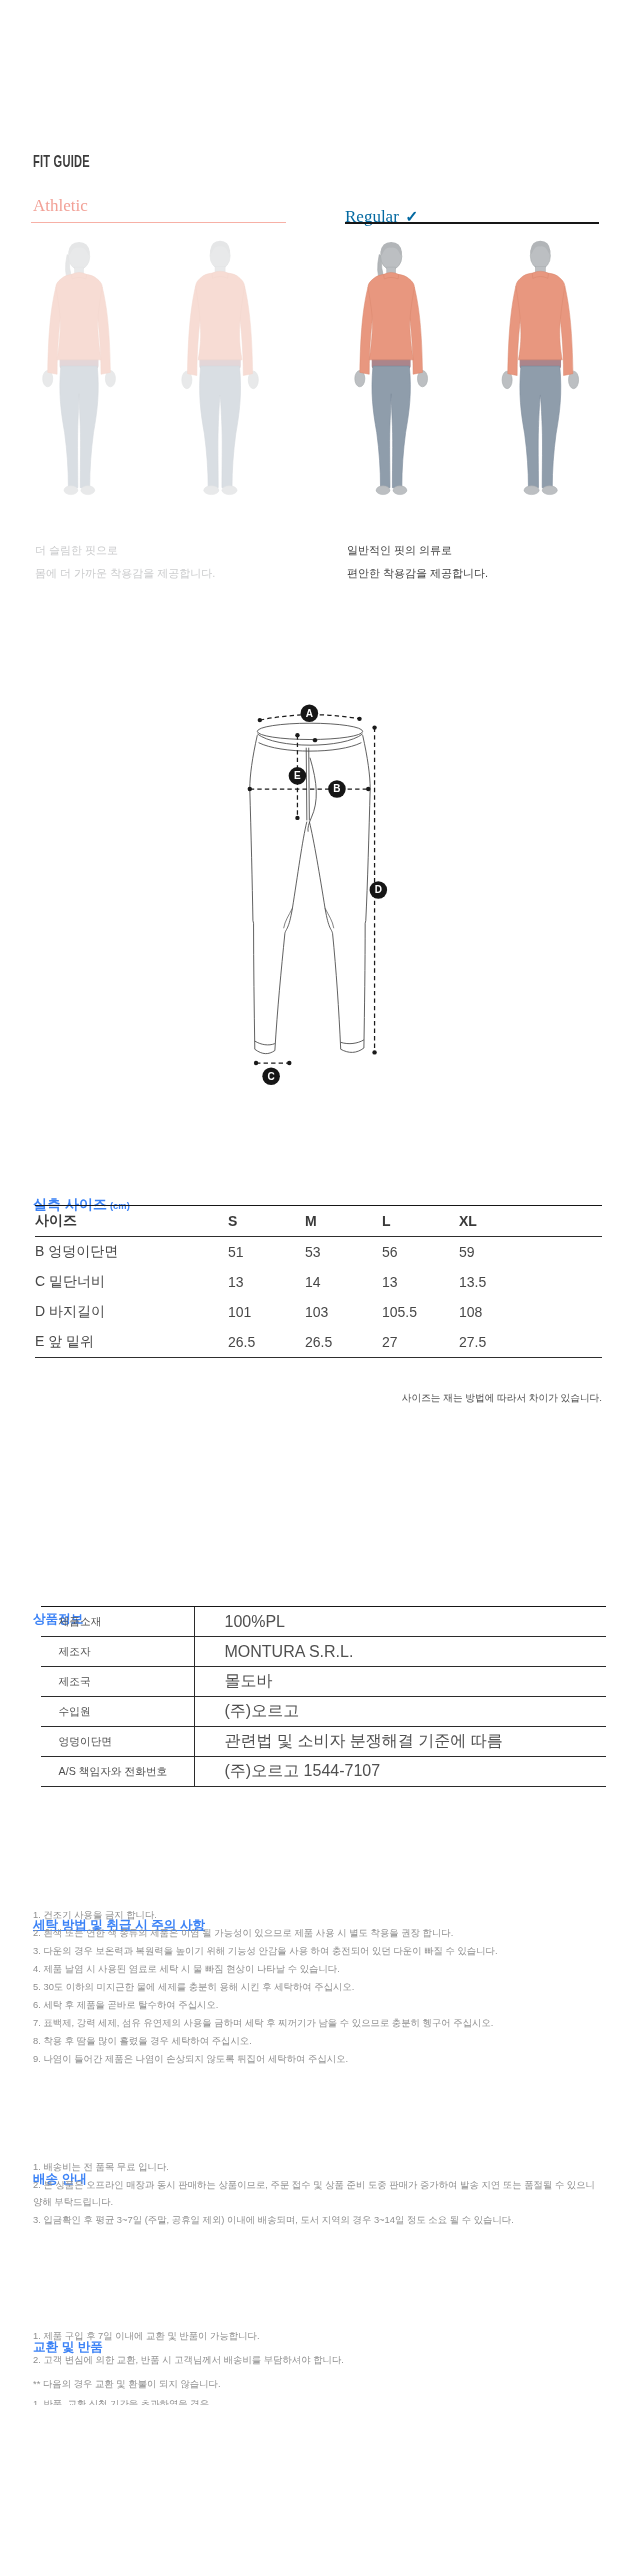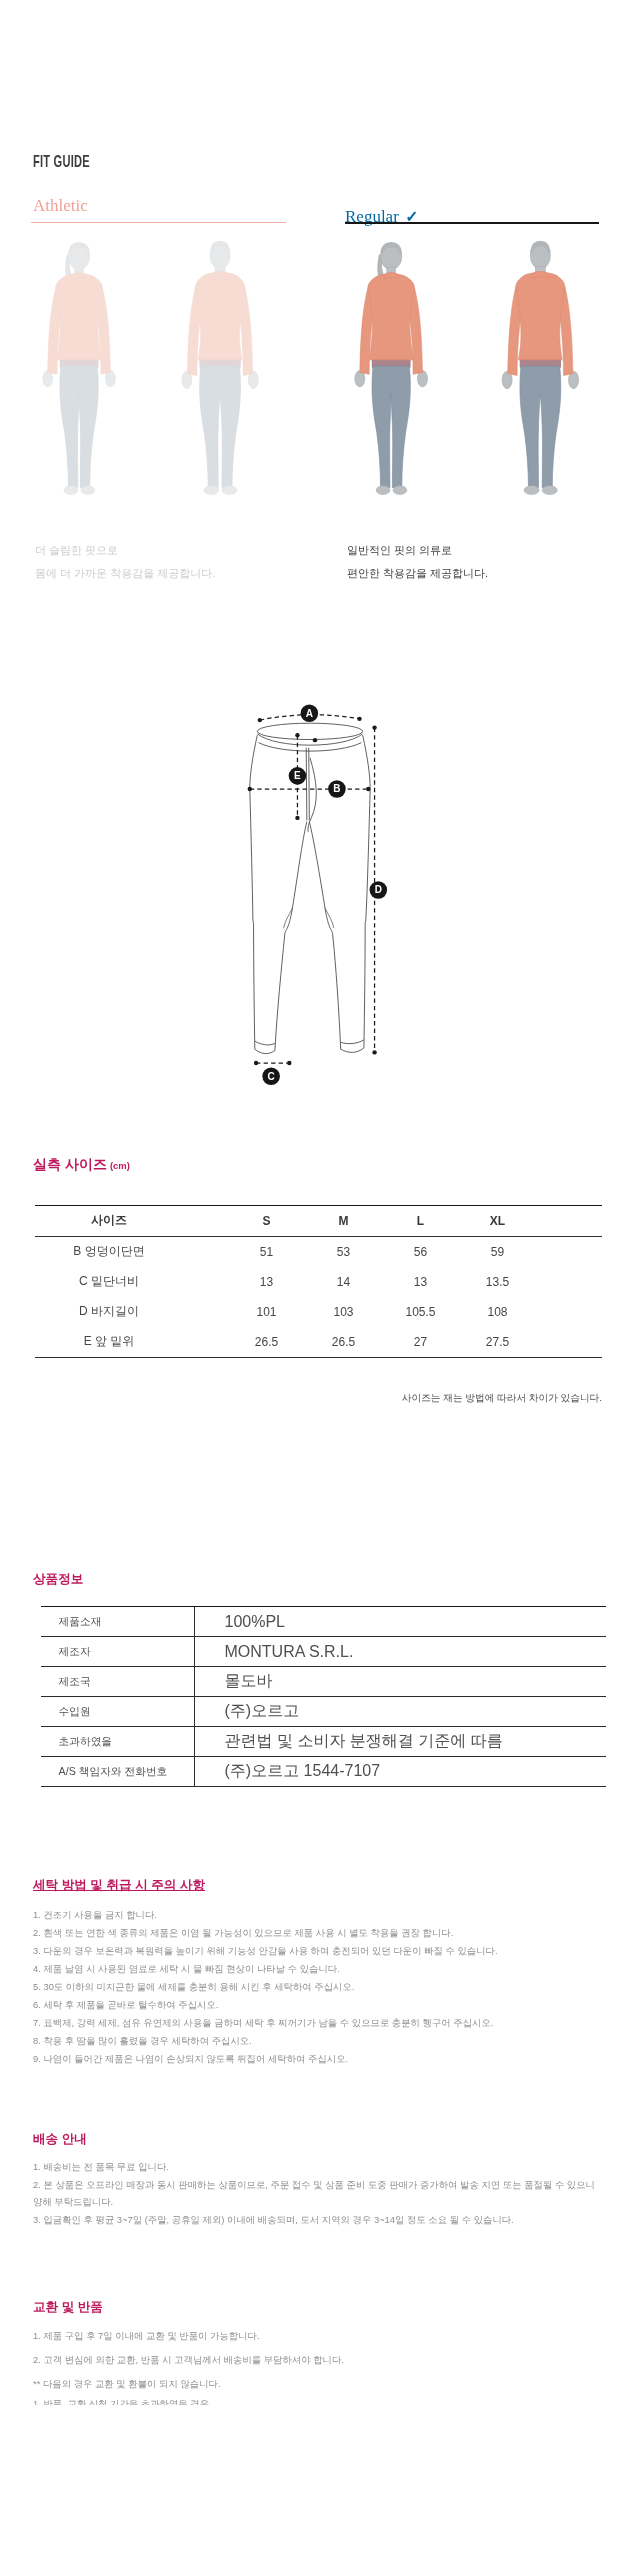--- a/index.html
+++ b/index.html
@@ -17,29 +17,29 @@
   .underline-a{left:31px;top:222px;width:255px;height:1.3px;background:#f7b0a6;}
   .underline-r{left:345px;top:222px;width:254px;height:1.9px;background:#161616;}
   .figures-left{left:21px;top:237px;opacity:.33;}
   .figures-right{left:335px;top:237px;}
   .caption{font-size:11px;line-height:22.6px;white-space:pre-line;}
   .caption-left{left:35px;top:539px;color:#cbcccd;}
   .caption-right{left:347px;top:539px;color:#3e3e3e;}
   
   .diagram{left:232px;top:695px;}
   
-  .sec-title{font-size:12.6px;font-weight:700;color:#be185d;white-space:nowrap;}
+  .sec-title{font-size:12.6px;font-weight:700;color:#3b82f6;white-space:nowrap;margin-top:40px;}
   .size-title{left:33px;top:1156px;font-size:14px;}
   .size-title .unit{font-size:9.4px;font-weight:700;margin-left:3.1px;}
   
   .size-table{left:35px;top:1205px;width:567px;border-top:1.9px solid #161616;border-bottom:0.6px solid #2e2e2e;}
   .size-row{display:grid;grid-template-columns:148px 45px 77px 77px 77px 77px auto;align-items:center;}
   .size-head{height:29.5px;border-bottom:0.6px solid #2e2e2e;}
   .size-body{height:30px;}
-  .size-cell{text-align:center;font-size:12px;color:#474747;}
+  .size-cell{text-align:left;font-size:14px;color:#474747;}
   .size-head .size-cell{font-weight:600;color:#3a3a3a;}
   .size-note{left:35px;top:1392px;width:567px;text-align:right;font-size:9.7px;color:#4f4f4f;}
   
   .info-title{left:33px;top:1571px;}
   .info-table{left:41px;top:1606px;width:565px;border-top:1.9px solid #161616;border-bottom:0.6px solid #2b2b2b;}
   .info-row{display:grid;grid-template-columns:154px auto;height:29px;align-items:center;border-bottom:0.6px solid #2b2b2b;}
   .info-row:last-child{border-bottom:none;}
   .info-label{padding-left:17.6px;font-size:10.7px;color:#4f4f4f;border-right:0.6px solid #2b2b2b;height:100%;display:flex;align-items:center;}
   .info-value{padding-left:29.5px;font-size:16px;color:#4f4f4f;}
   
@@ -236,21 +236,21 @@
     </div>
     <div class="info-row">
       <div class="info-label">제조국</div>
       <div class="info-value">몰도바</div>
     </div>
     <div class="info-row">
       <div class="info-label">수입원</div>
       <div class="info-value">(주)오르고</div>
     </div>
     <div class="info-row">
-      <div class="info-label">초과하였을</div>
+      <div class="info-label">엉덩이단면</div>
       <div class="info-value">관련법 및 소비자 분쟁해결 기준에 따름</div>
     </div>
     <div class="info-row">
       <div class="info-label">A/S 책임자와 전화번호</div>
       <div class="info-value">(주)오르고 1544-7107</div>
     </div>
   </div>
 
   <div class="abs sec-title care-title">세탁 방법 및 취급 시 주의 사항</div>
   <div class="abs list care-list">1. 건조기 사용을 금지 합니다.

